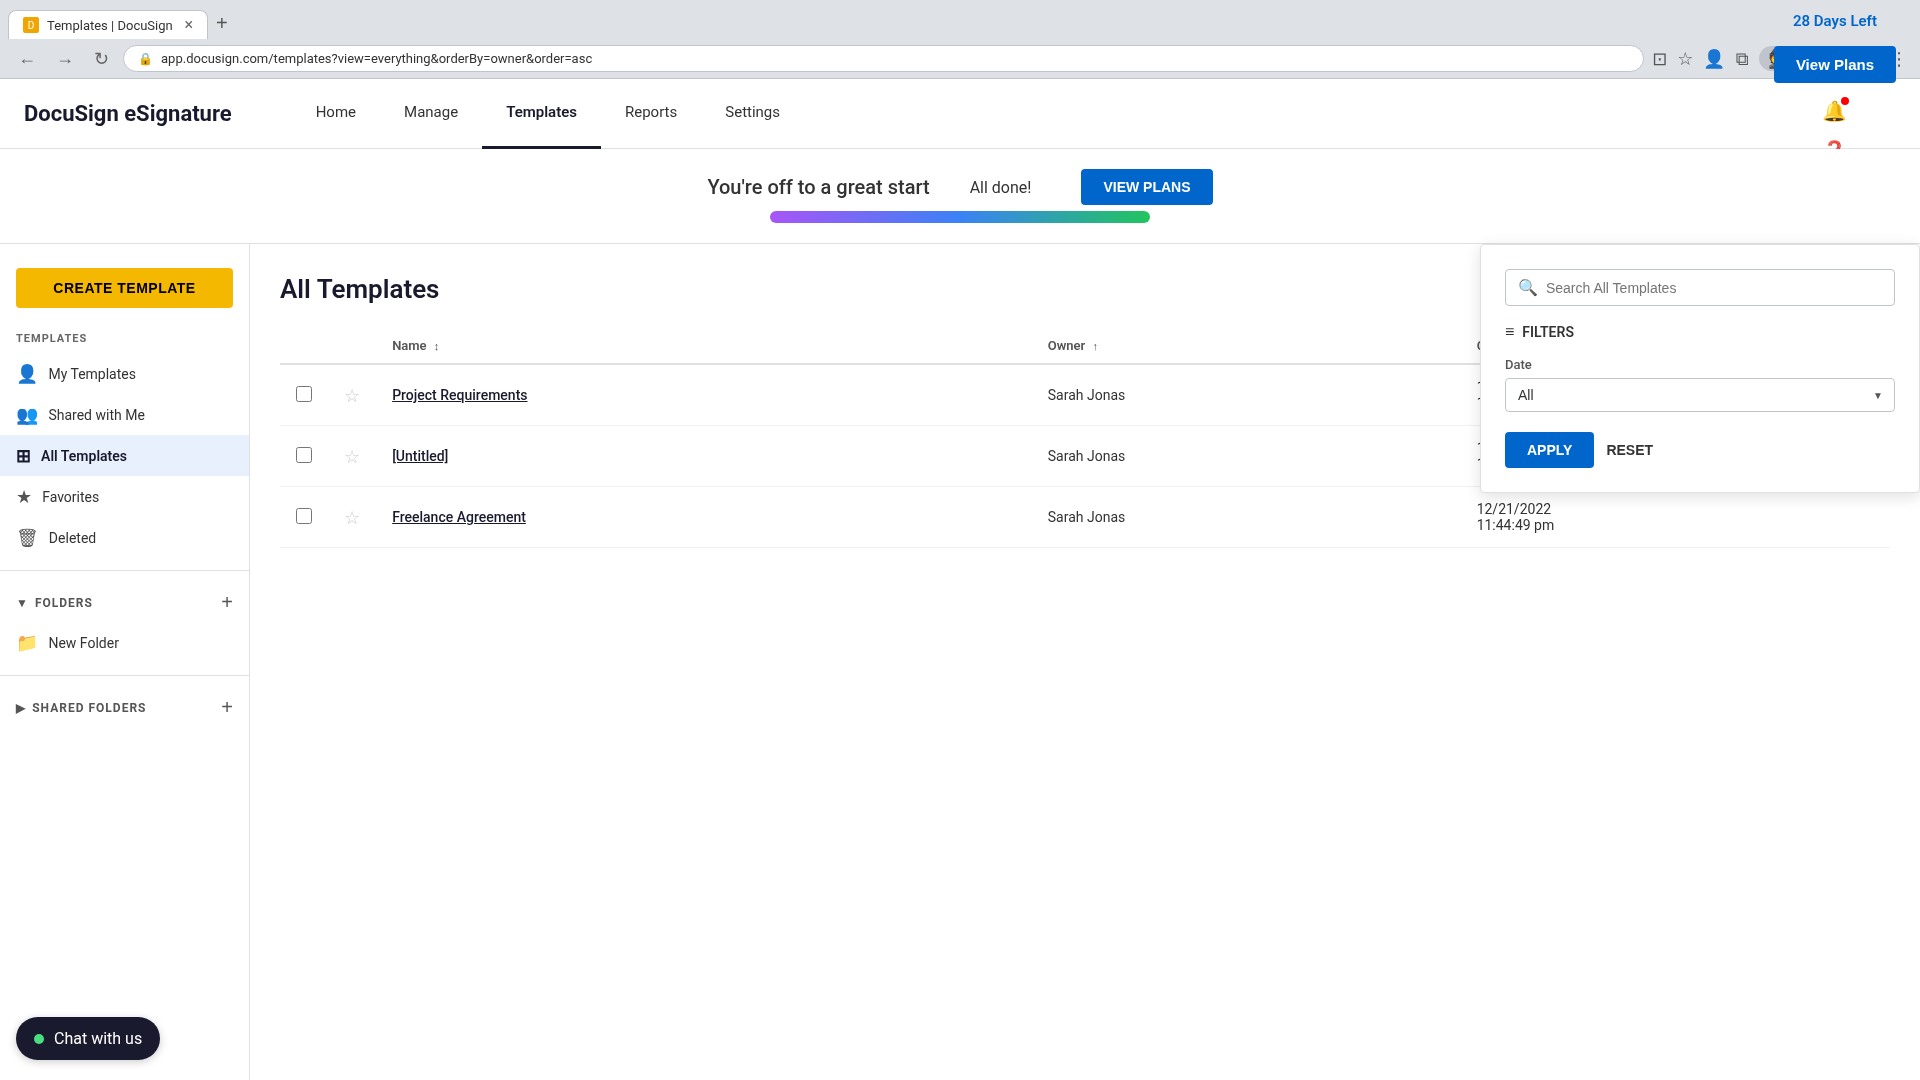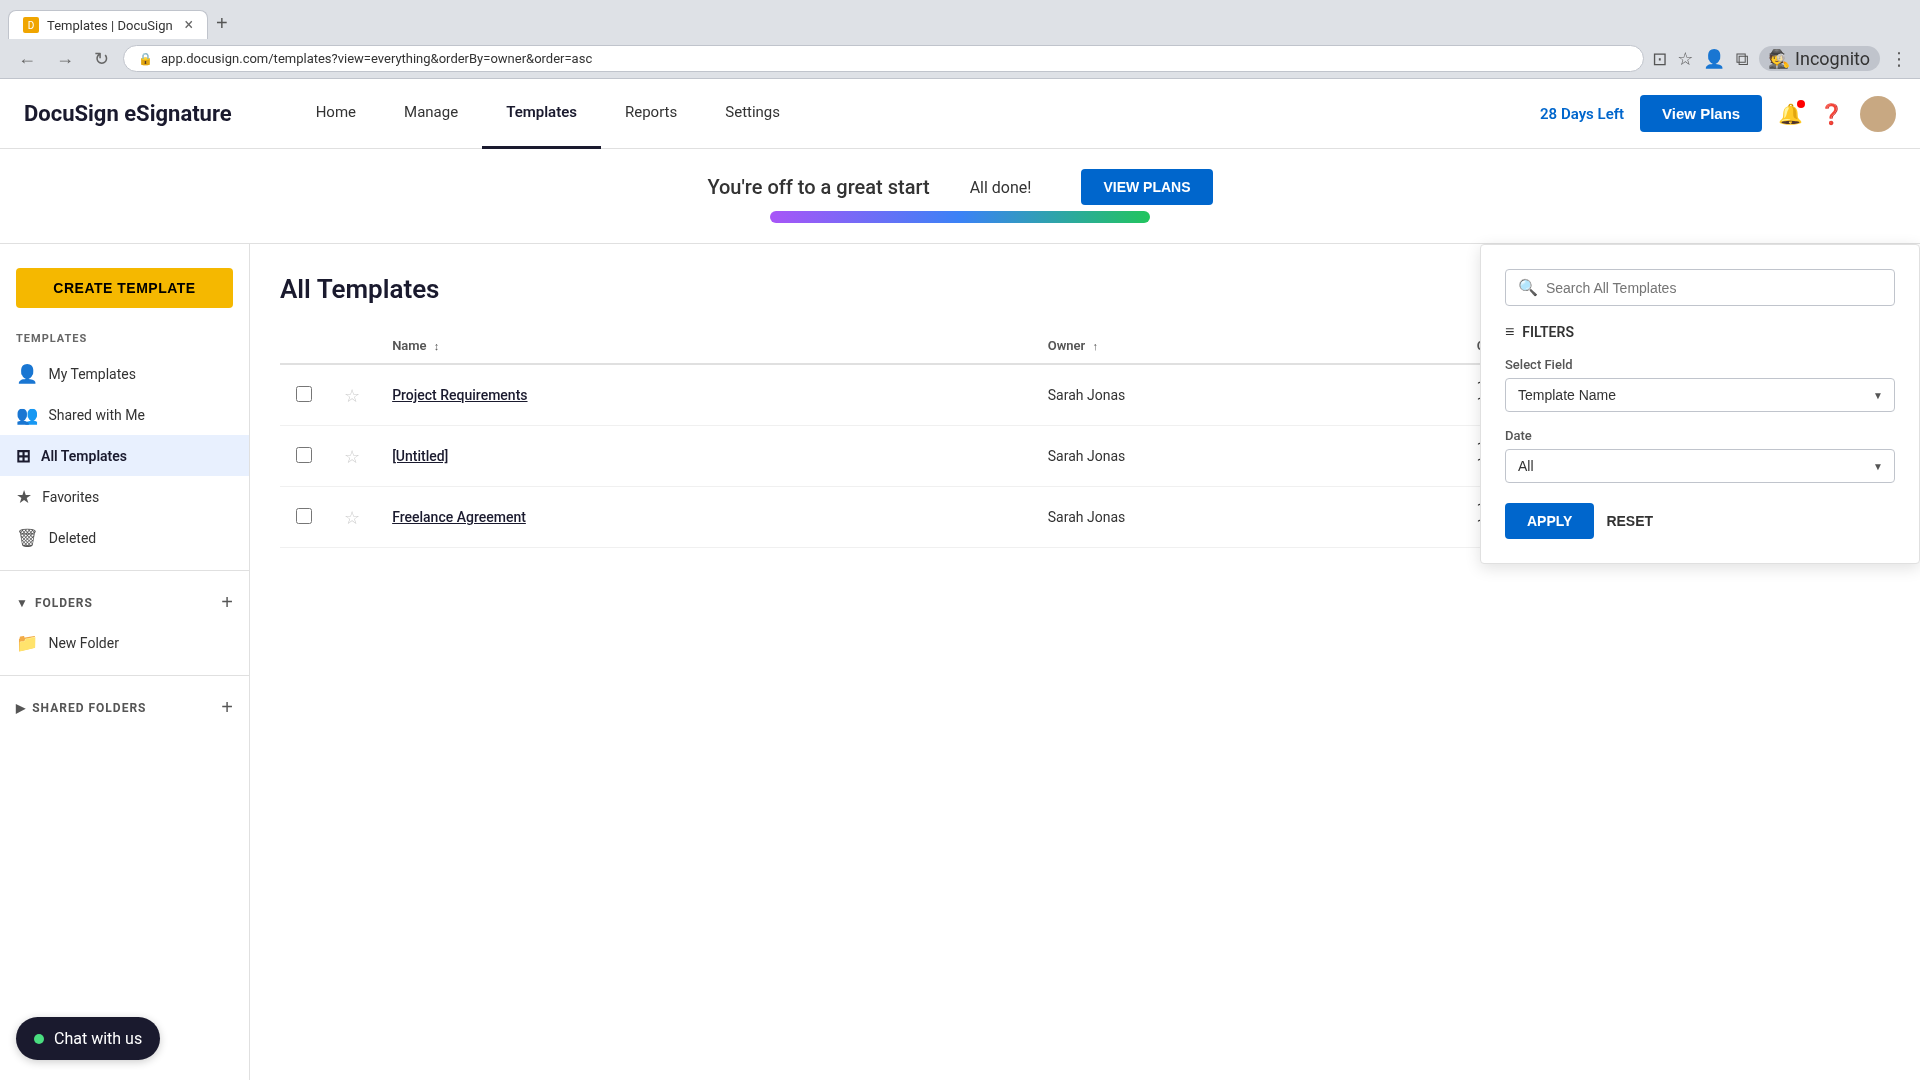--- a/index.html
+++ b/index.html
@@ -23,21 +23,21 @@
 
     
     .app-wrapper { background: #fff; min-height: calc(100vh - 88px); }
 
     
     .top-nav { display: flex; align-items: center; padding: 0 24px; height: 70px; border-bottom: 1px solid #e0e0e0; background: #fff; }
     .logo { font-size: 22px; font-weight: 700; color: #1a1a2e; margin-right: 60px; }
     .nav-links { display: flex; align-items: center; gap: 0; flex: 1; }
     .nav-link { padding: 0 24px; height: 70px; display: flex; align-items: center; font-size: 15px; color: #333; text-decoration: none; cursor: pointer; border-bottom: 3px solid transparent; }
     .nav-link.active { color: #1a1a2e; border-bottom: 3px solid #1a1a2e; font-weight: 600; }
-    .nav-right { display: flex; align-items: center; gap: 16px; margin-left: auto; }
+    .nav-right { display: flex; align-items: center; gap: 16px; margin-left: auto; flex-direction: column; }
     .days-left { color: #0066cc; font-weight: 600; font-size: 15px; cursor: pointer; }
     .view-plans-btn { background: #0066cc; color: #fff; border: none; border-radius: 4px; padding: 10px 22px; font-size: 15px; font-weight: 600; cursor: pointer; }
     .notification-icon { position: relative; cursor: pointer; font-size: 20px; color: #555; }
     .notif-dot { width: 8px; height: 8px; background: red; border-radius: 50%; position: absolute; top: -2px; right: -2px; }
     .help-icon { cursor: pointer; font-size: 20px; color: #555; }
     .avatar { width: 36px; height: 36px; border-radius: 50%; background: #c8a882; cursor: pointer; overflow: hidden; display: flex; align-items: center; justify-content: center; }
 
     
     .banner { background: #fff; padding: 20px 24px; text-align: center; border-bottom: 1px solid #e0e0e0; position: relative; display: flex; flex-direction: column; align-items: center; }
     .banner-content { display: flex; align-items: center; gap: 20px; }
@@ -269,30 +269,20 @@
       <div class="filter-panel">
         <div class="search-box">
           <span class="search-icon">🔍</span>
           <input type="text" placeholder="Search All Templates" style="">
         </div>
         <div class="filter-header">
           <span class="filter-icon">≡</span>
           <span class="filter-label">FILTERS</span>
         </div>
         <div>
-          <div class="field-label">Select Field</div>
-          <div class="select-wrapper">
-            <select class="select-dropdown">
-              <option>Template Name</option>
-              <option>Owner</option>
-              <option>Created Date</option>
-            </select>
-          </div>
-        </div>
-        <div>
           <div class="field-label">Date</div>
           <div class="select-wrapper">
             <select class="select-dropdown">
               <option>All</option>
               <option>Today</option>
               <option>Last 7 Days</option>
               <option>Last 30 Days</option>
               <option>Custom Range</option>
             </select>
           </div>

